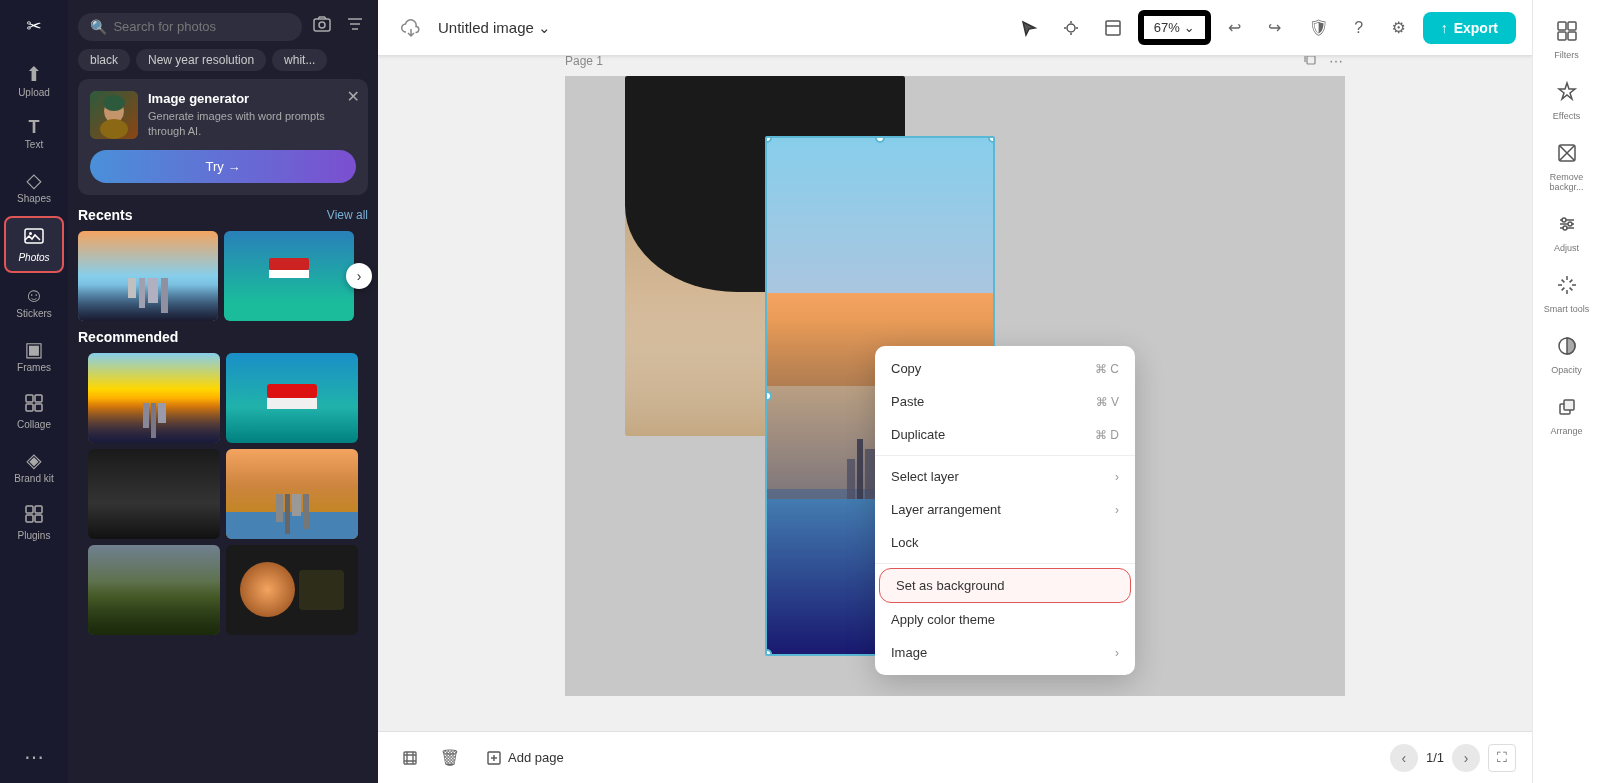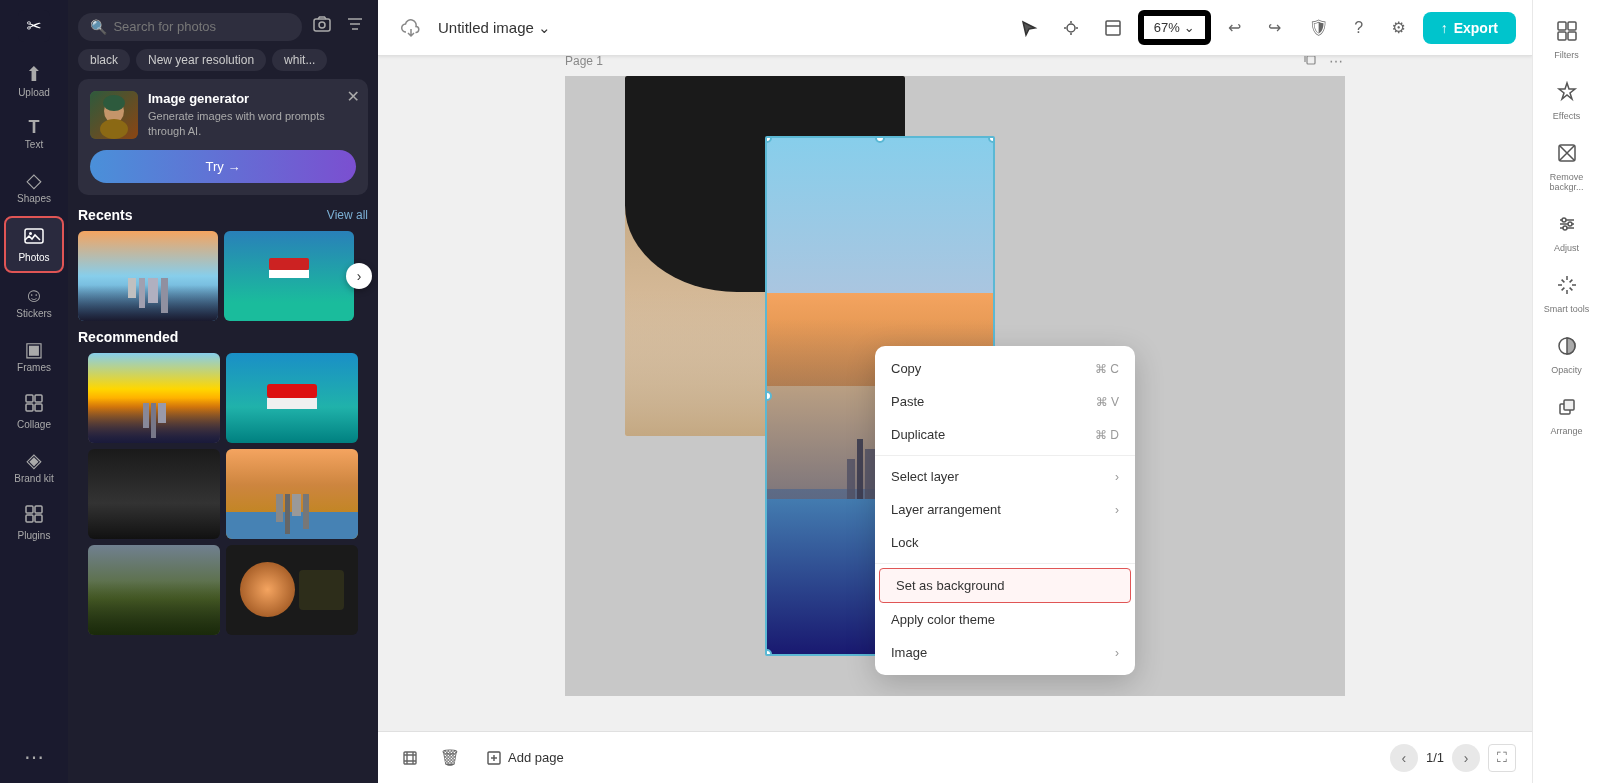--- a/index.html
+++ b/index.html
@@ -24,21 +24,21 @@
     .nav-item {
       width: 60px;
       display: flex; flex-direction: column; align-items: center;
       padding: 8px 4px;
       color: #aaa;
       cursor: pointer;
       border-radius: 8px;
       gap: 3px;
       font-size: 11px;
     }
-    .nav-item.active { background: #2a2a3e; color: #fff; border: 2px solid #e05555; }
+    .nav-item.active { background: #2a2a3e; color: #fff; border: 2px solid #e05555; font-style: italic; }
     .nav-item .nav-icon { font-size: 20px; line-height: 1; }
     .nav-item .nav-label { font-size: 10px; text-align: center; }
 
     
     .photos-panel {
       width: 310px;
       background: #1e1e2e;
       display: flex;
       flex-direction: column;
       overflow: hidden;
@@ -298,21 +298,21 @@
       z-index: 100;
     }
     .ctx-item {
       display: flex; align-items: center; justify-content: space-between;
       padding: 9px 16px;
       cursor: pointer; font-size: 13px; color: #333;
     }
     .ctx-item.highlighted {
       background: #fff5f5;
       border: 1.5px solid #e05555;
-      border-radius: 4px;
+      border-radius: 12px;
       margin: 0 4px;
     }
     .ctx-shortcut { color: #999; font-size: 12px; }
     .ctx-arrow { color: #999; font-size: 12px; }
     .ctx-divider { height: 1px; background: #eee; margin: 4px 0; }
 
     
     .bottom-toolbar {
       height: 52px;
       background: #fff;

